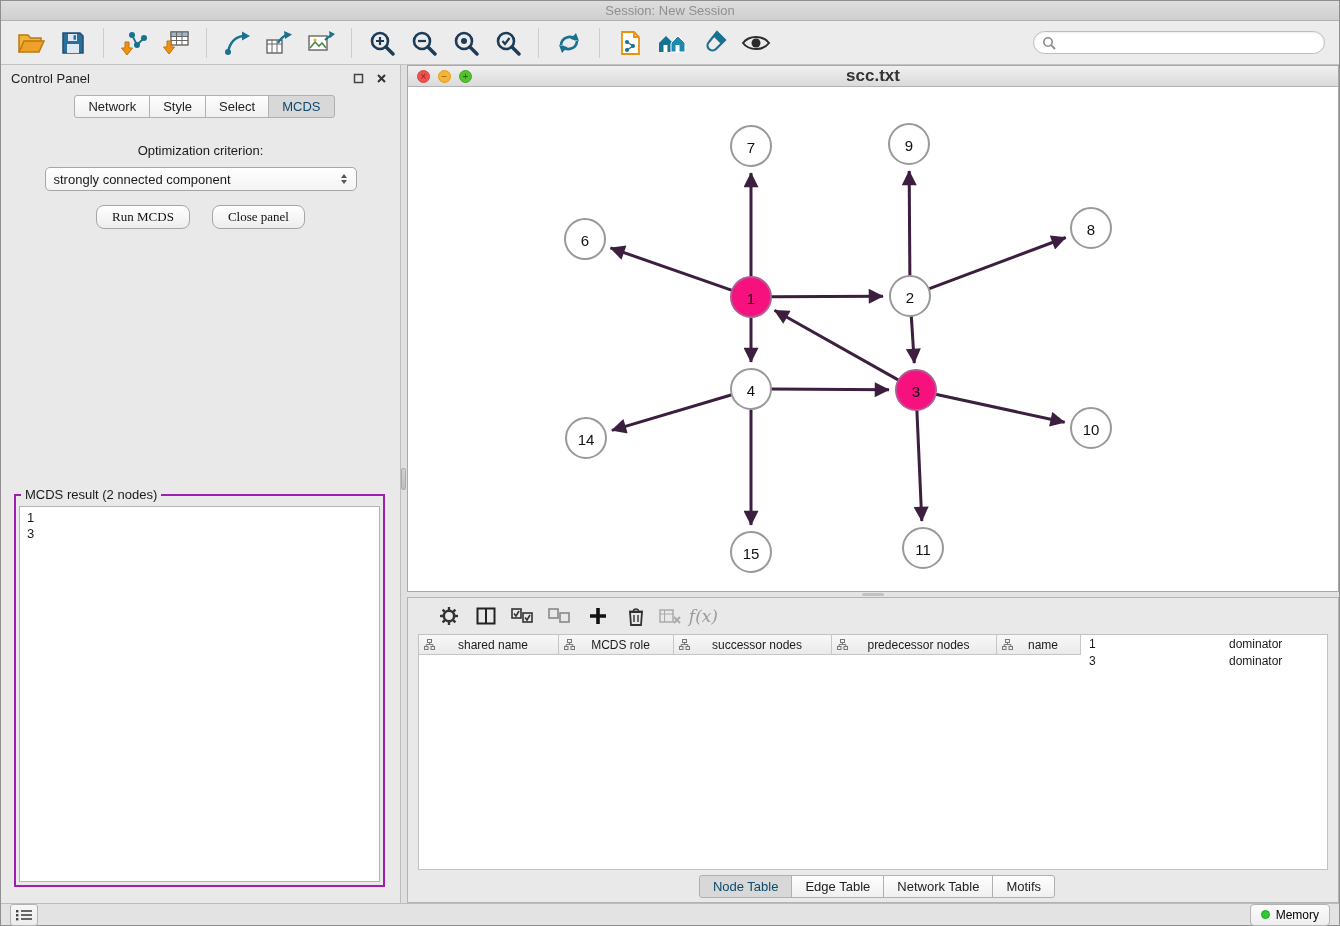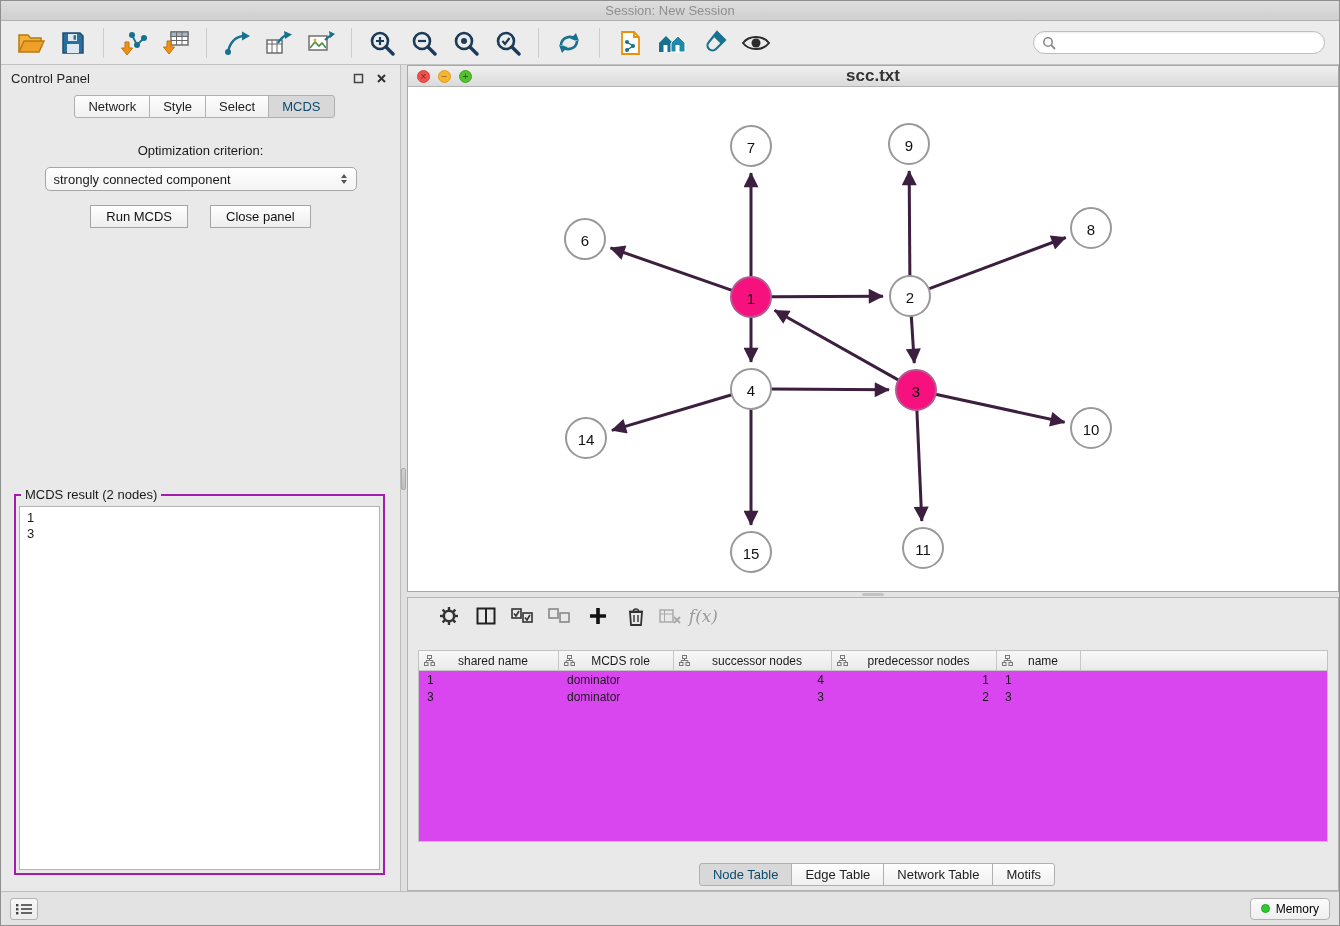--- a/index.html
+++ b/index.html
@@ -22,21 +22,21 @@
 .cp-tab:first-child,.tp-tab:first-child{margin-left:8px;border-radius:3px 0 0 3px}
 .cp-tab:last-child,.tp-tab:last-child{border-radius:0 3px 3px 0}
 .cp-tab.active,.tp-tab.active{background:#d8d8d8;color:#0c4a6e}
 .opt-label{text-align:center;margin-top:25px}
 .dropdown{width:312px;height:24px;margin:9px auto 0;background:linear-gradient(#fff,#f4f4f4);border:1px solid #a6a6a6;border-radius:5px;display:flex;align-items:center;padding:0 8px;font-size:13px}
 .stepper{margin-left:auto;display:flex;flex-direction:column;gap:2px;padding-right:1px}
 .stepper i{display:block;width:0;height:0;border-left:3.5px solid transparent;border-right:3.5px solid transparent}
 .stepper .up{border-bottom:4.5px solid #555}
 .stepper .down{border-top:4.5px solid #555}
 .cp-buttons{display:flex;justify-content:center;gap:22px;margin-top:14px}
-.btn{font-size:13px;padding:3px 15px;background:linear-gradient(#fff,#ededed);border:1px solid #a6a6a6;border-radius:0;color:#111;font-family:Liberation Sans, sans-serif}
+.btn{font-size:13px;padding:3px 15px;background:linear-gradient(#fff,#ededed);border:1px solid #a6a6a6;border-radius:8px;color:#111;font-family:Liberation Serif, serif}
 .result-group{position:absolute;left:13px;right:15px;top:429px;bottom:16px;border:2px solid #a21caf}
 .result-legend{position:absolute;top:-9px;left:5px;background:#e9e9e9;padding:0 4px;font-size:13px}
 .result-box{position:absolute;left:3px;right:3px;top:10px;bottom:3px;background:#fff;border:1px solid #b3b3b3;padding:3px 7px;font-size:13px;line-height:16px;overflow:auto}
 .vsplit{width:6px;background:#e0e0e0;position:relative}
 .vsplit .grip{position:absolute;top:403px;left:0;width:5px;height:22px;background:linear-gradient(#d2d2d2,#bdbdbd);border:1px solid #aaa;border-radius:2px}
 .right-col{flex:1;display:flex;flex-direction:column;min-width:0;background:#e4e4e4}
 .net-window{height:527px;background:#fff;border:1px solid #a8a8a8;display:flex;flex-direction:column}
 .net-titlebar{height:21px;background:linear-gradient(#f0f0f0,#dadada);border-bottom:1px solid #b3b3b3;position:relative;text-align:center;font-size:17px;font-weight:700;line-height:20px;color:#333;flex:none}
 .tl{position:absolute;top:4px;width:13px;height:13px;border-radius:50%;font-size:10px;line-height:11px;text-align:center;color:rgba(0,0,0,.5);font-weight:400}
 .tl.red{left:9px;background:#f1514d;border:1px solid #d8423e}
@@ -46,31 +46,31 @@
 .tl.yellow::before{content:"−"}
 .tl.green::before{content:"+"}
 .net-canvas{flex:1;position:relative;background:#fff}
 .net-canvas svg{position:absolute;left:0;top:0}
 .hsplit{height:5px;position:relative}
 .hsplit .grip-h{position:absolute;left:50%;top:1px;width:22px;height:3px;margin-left:-11px;background:#c2c2c2;border-radius:2px}
 .table-panel{flex:1;background:#e9e9e9;border:1px solid #b3b3b3;display:flex;flex-direction:column;min-height:0}
 .tp-toolbar{height:36px;display:flex;align-items:center;padding:0 14px;flex:none}
 .tp-btn{width:37px;height:30px;background:none;border:0;display:flex;align-items:center;justify-content:flex-end}
 .fx{font-family:"DejaVu Serif","Liberation Serif",serif;font-style:italic;font-size:17px;color:#9a9a9a}
-.tp-table{flex:1;margin:16px 10px;background:#d946ef;border:1px solid #c2c2c2;overflow:hidden;display:flex;flex-direction:column}
+.tp-table{flex:1;margin:0 10px;background:#ffffff;border:1px solid #c2c2c2;overflow:hidden;display:flex;}
 .thead{display:flex;background:linear-gradient(#f8f8f8,#eaeaea);border-bottom:1px solid #c6c6c6;height:20px;flex:none}
 .th{display:flex;align-items:center;border-right:1px solid #c6c6c6;font-size:12px;padding:0 2px}
 .th-ic{display:flex;margin:0 3px}
 .th-lb{flex:1;text-align:center;padding-right:8px;white-space:nowrap}
 .trow{display:flex;height:17px;align-items:center}
 .td{font-size:12px;padding:0 8px;overflow:hidden;white-space:nowrap}
 .td.num{text-align:right}
 .col0{width:140px}.col1{width:115px}.col2{width:158px}.col3{width:165px}.col4{width:84px}
 .tp-tabs{height:32px;display:flex;justify-content:center;align-items:center;flex:none}
-.statusbar{height:34px;background:#e3e3e3;border-top:1px solid #bcbcbc;display:flex;align-items:center;padding:0 9px;flex:none}
+.statusbar{height:22px;background:#e3e3e3;border-top:1px solid #bcbcbc;display:flex;align-items:center;padding:0 9px;flex:none}
 .list-btn{width:28px;height:22px;border:1px solid #b3b3b3;border-radius:3px;background:linear-gradient(#f7f7f7,#ececec);display:flex;align-items:center;justify-content:center}
 .memory-btn{margin-left:auto;display:flex;align-items:center;gap:6px;border:1px solid #b3b3b3;border-radius:4px;background:linear-gradient(#fbfbfb,#efefef);padding:3px 10px;font-size:12px;font-family:inherit}
 .dot{width:9px;height:9px;border-radius:50%;background:#2ecc2e;border:1px solid #22a522}
 </style>
 </head>
 <body>
 
 <div class="app">
 
   <div class="titlebar">

